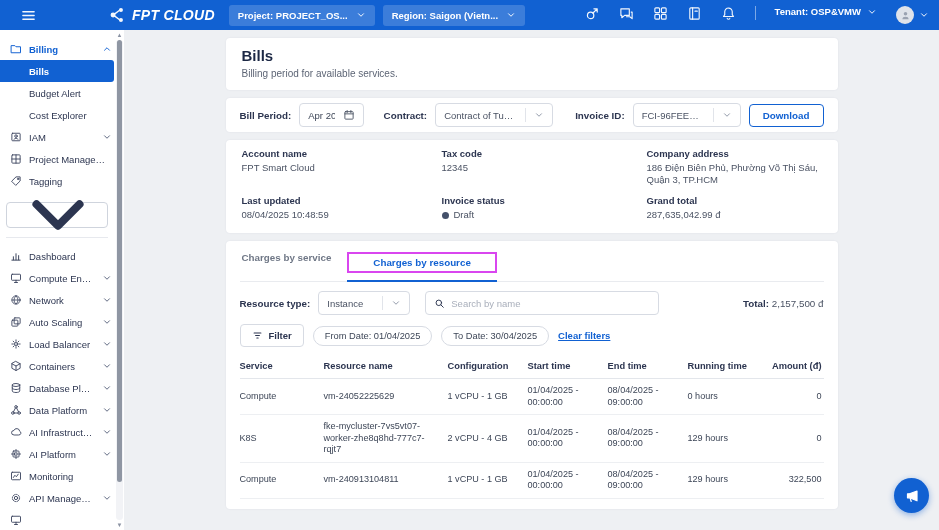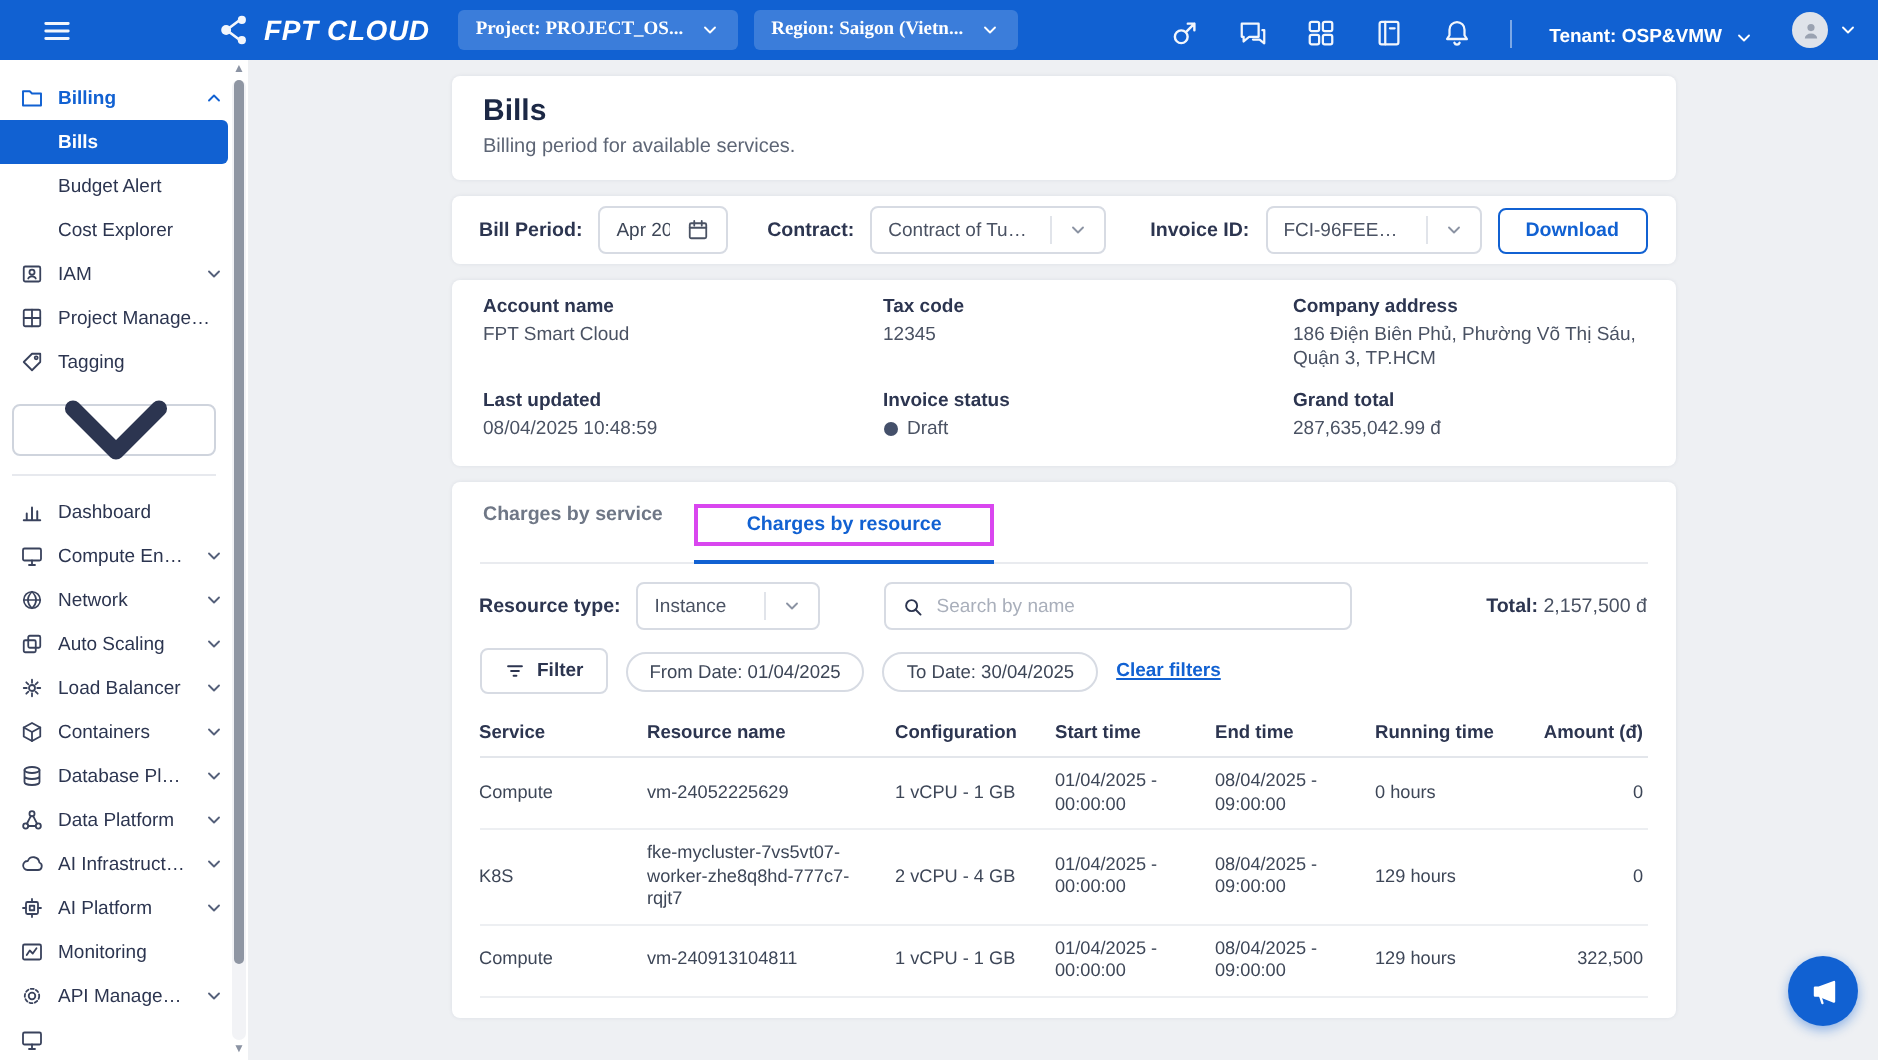--- a/index.html
+++ b/index.html
@@ -6,23 +6,23 @@
   html,body { width:939px; height:530px; overflow:hidden; }
   body { font-family:"Liberation Sans", sans-serif; background:#eef0f3; color:#3d4657; position:relative; }
   svg { display:block; }
 
   
   .topbar { height:30px; background:#1161d2; display:flex; align-items:center; padding:0 10px 0 0; color:#fff; }
   .tb-burger { width:56px; display:flex; justify-content:center; align-items:center; cursor:pointer; }
   .brand { display:flex; align-items:center; gap:6px; margin:0 14px 0 52px; }
   .brand-text { font-weight:bold; font-style:italic; font-size:14px; letter-spacing:.3px; white-space:nowrap; }
   .tb-btn { display:flex; align-items:center; gap:8px; background:rgba(255,255,255,.18); border:0; color:#fff;
-            font-family:Liberation Serif, serif; font-size:9.5px; font-weight:bold; padding:5px 9px; border-radius:3px; margin-right:8px;
+            font-family:Liberation Sans, sans-serif; font-size:9.5px; font-weight:bold; padding:5px 9px; border-radius:3px; margin-right:8px;
             white-space:nowrap; cursor:pointer; }
-  .tb-right { margin-left:auto; display:flex; align-items:flex-end; gap:19px; }
+  .tb-right { margin-left:auto; display:flex; align-items:flex-start; gap:19px; }
   .tb-icon { width:15px; height:15px; cursor:pointer; opacity:.95; }
   .tb-sep { width:1px; height:14px; background:rgba(255,255,255,.45); }
   .tenant { display:flex; align-items:center; gap:6px; font-size:9.5px; font-weight:bold; cursor:pointer; white-space:nowrap; }
   .avatar-wrap { display:flex; align-items:center; gap:5px; cursor:pointer; }
   .avatar { width:18px; height:18px; border-radius:50%; background:#dfe3ea; display:flex; align-items:center; justify-content:center; color:#9aa2b1; }
 
   
   .shell { display:flex; height:500px;border-radius:17px; }
   .sidebar { width:124px; background:#fff; position:relative; flex:none; }
   .side-scroll { padding:8px 8px 0 0; height:100%; overflow:hidden; }
@@ -79,21 +79,21 @@
   .status-dot { display:inline-block; width:7px; height:7px; border-radius:50%; background:#44506a; margin-right:5px; vertical-align:middle; }
 
   .charges-card { padding:0 14px 10px; }
   .tabs { display:flex; gap:16px; padding:11px 2px 0; border-bottom:1px solid #e9ebef; }
   .tab { font-size:9.8px; font-weight:bold; color:#6f7786; padding-bottom:9px; cursor:pointer; }
   .tab.active { color:#1161d2; border-bottom:2px solid #1161d2; margin-bottom:-1px; padding-bottom:7px; }
   .red-box { border:2px solid #d946ef; padding:3px 24px; display:inline-block; }
 
   .res-row { display:flex; align-items:center; margin-top:9px; gap:8px; }
   .res-select { width:92px; }
-  .search-box { width:234px; margin-left:24px; gap:6px;align-items:center; }
+  .search-box { width:234px; margin-left:7px; gap:6px;align-items:center; }
   .search-box input::placeholder { color:#a9afbb; }
   .sico { width:11px; height:11px; color:#2c3550; flex:none; }
   .total-wrap { margin-left:auto; font-size:9.8px; white-space:nowrap; }
   .total-label { font-weight:bold; color:#2c3550; }
   .total-value { color:#4a5263; }
 
   .chip-row { display:flex; align-items:center; gap:9px; margin-top:9px; }
   .filter-btn { display:flex; align-items:center; gap:6px; border:1px solid #d7dbe3; background:#fff; border-radius:4px;
                 font-family:inherit; font-size:9.5px; font-weight:bold; color:#2c3550; padding:5px 11px; cursor:pointer; }
   .fico { width:11px; height:11px; color:#2c3550; }

